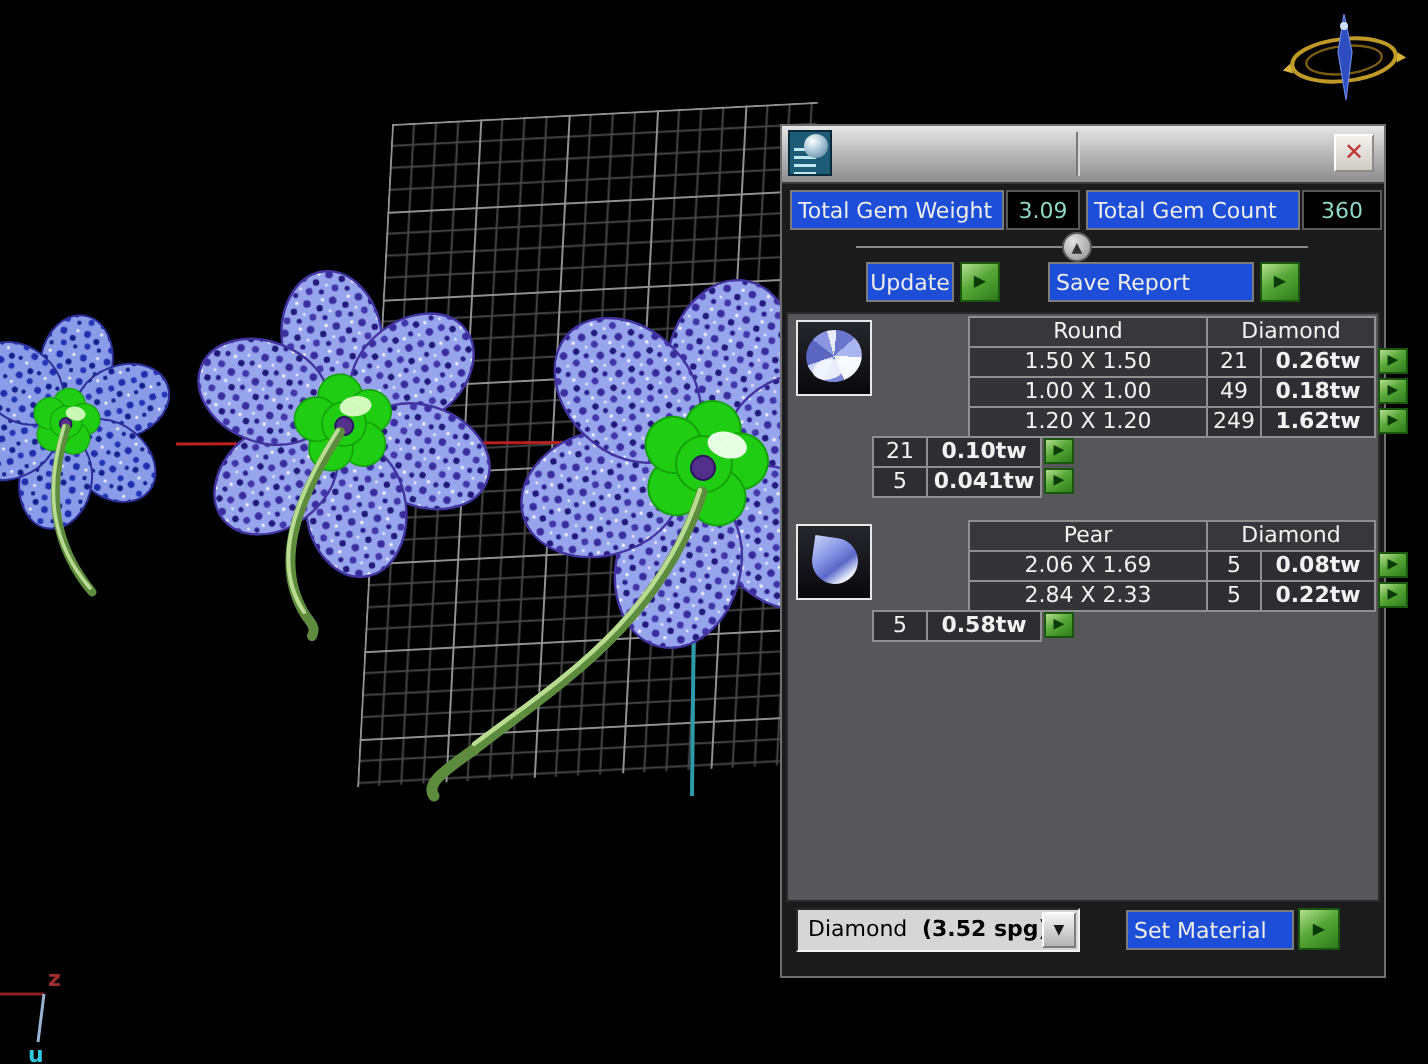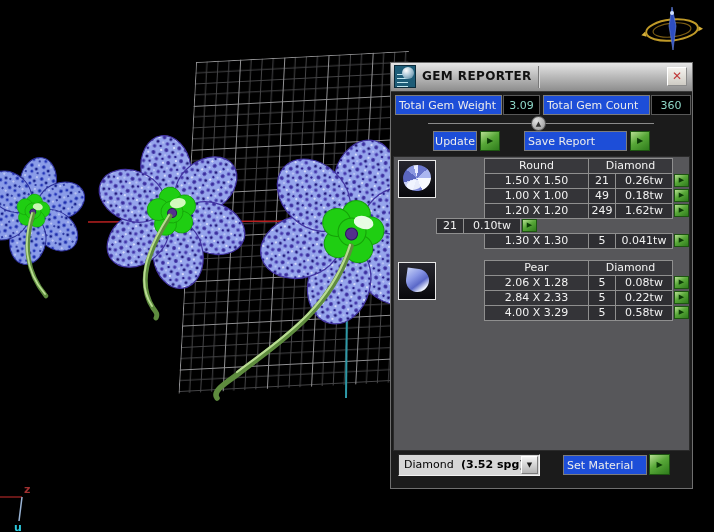--- a/index.html
+++ b/index.html
@@ -55,23 +55,23 @@
   .round-gem::after{content:"";position:absolute;left:2px;bottom:2px;width:16px;height:10px;
       border-radius:50%;background:#f4f7ff;opacity:.9;}
   .pear-gem{position:absolute;left:7px;top:6px;width:23px;height:23px;
       border-radius:0 50% 50% 50%;transform:rotate(8deg);
       background:linear-gradient(135deg,#c7d2f6 0%,#8a98e6 35%,#5a68c8 60%,#eef3ff 82%,#ffffff 100%);}
 
   .gtable{position:absolute;}
   .trow{display:flex;height:16px;margin-top:-1px;}
   .cell{box-sizing:border-box;border:1px solid #8f8f8f;background:#343438;color:#f2f2f2;
         font-size:11px;text-align:center;line-height:14px;margin-left:-1px;}
-  .c-size{width:105px;margin-left:47px;}
+  .c-size{width:120px;margin-left:47px;}
   .c-count{width:28px;background:#2e2e32;}
-  .c-weight{width:58px;background:#2e2e32;}
+  .c-weight{width:58px;background:#2e2e32;font-weight:bold;}
   .c-head{background:#38383c;}
   .c-arrow{width:17px;border:none;background:transparent;position:relative;}
   .row-gbtn{position:relative;left:2px;top:1px;width:15px;height:13px;
         background:linear-gradient(145deg,#b6de92 0%,#58a838 45%,#2f7c1c 100%);
         border:1px solid #1c5510;box-sizing:border-box;display:flex;align-items:center;
         justify-content:center;color:#0b3a06;font-size:7px;line-height:1;}
 
   .combo{position:absolute;left:7px;top:391px;width:142px;height:22px;background:#d6d6d6;
          border:1px solid;border-color:#2a2a2a #f2f2f2 #f2f2f2 #2a2a2a;box-sizing:border-box;}
   .combo-name{position:absolute;left:5px;top:3px;font-size:11px;color:#000;}
@@ -207,21 +207,20 @@
     <path d="M22 497 L19 521" stroke="#9ab4d4" stroke-width="1.5"></path>
     <text x="24" y="493" fill="#a03030" font-size="11" font-weight="bold">z</text>
     <text x="14" y="531" fill="#2cc8dc" font-size="11" font-weight="bold">u</text>
   </g>
 </svg>
 
 <div class="panel">
 
   <div class="titlebar">
     <div class="app-icon"></div>
-    <span class="title-text">GEM REPORTER</span>
     <div class="title-sep"></div>
     <div class="close-btn">✕</div>
   </div>
 
   <div class="lbl" style="left:4px;top:32px;width:107px;">Total Gem Weight</div>
   <div class="val" style="left:112px;top:32px;width:37px;">3.09</div>
   <div class="lbl" style="left:152px;top:32px;width:107px;text-align:right;">Total Gem Count</div>
   <div class="val" style="left:260px;top:32px;width:40px;">360</div>
 
   <div class="collapse-line"></div>
@@ -269,57 +268,55 @@
           </div>
       </div>
       <div class="trow">
         <div class="cell c-count">21</div>
         <div class="cell c-weight">0.10tw</div>
         <div class="cell c-arrow">
             <div class="row-gbtn">▶</div>
           </div>
       </div>
       <div class="trow">
-        <div class="cell c-size">1.30 X 1.30</div>
         <div class="cell c-count">5</div>
         <div class="cell c-weight">0.041tw</div>
         <div class="cell c-arrow">
             <div class="row-gbtn">▶</div>
           </div>
       </div>
     </div>
 
     <div class="gem-thumb" style="left:4px;top:105px;">
       <div class="pear-gem"></div>
     </div>
 
     <div class="gtable" style="left:43px;top:104px;">
       <div class="trow">
         <div class="cell c-size c-head">Pear</div>
         <div class="cell c-head" style="width:85px;">Diamond</div>
         <div class="cell c-arrow"></div>
       </div>
       <div class="trow">
-        <div class="cell c-size">2.06 X 1.28</div>
+        <div class="cell c-size">2.06 X 1.69</div>
         <div class="cell c-count">5</div>
         <div class="cell c-weight">0.08tw</div>
         <div class="cell c-arrow">
             <div class="row-gbtn">▶</div>
           </div>
       </div>
       <div class="trow">
         <div class="cell c-size">2.84 X 2.33</div>
         <div class="cell c-count">5</div>
         <div class="cell c-weight">0.22tw</div>
         <div class="cell c-arrow">
             <div class="row-gbtn">▶</div>
           </div>
       </div>
       <div class="trow">
-        <div class="cell c-size">4.00 X 3.29</div>
         <div class="cell c-count">5</div>
         <div class="cell c-weight">0.58tw</div>
         <div class="cell c-arrow">
             <div class="row-gbtn">▶</div>
           </div>
       </div>
     </div>
   </div>
 
   <div class="combo">

